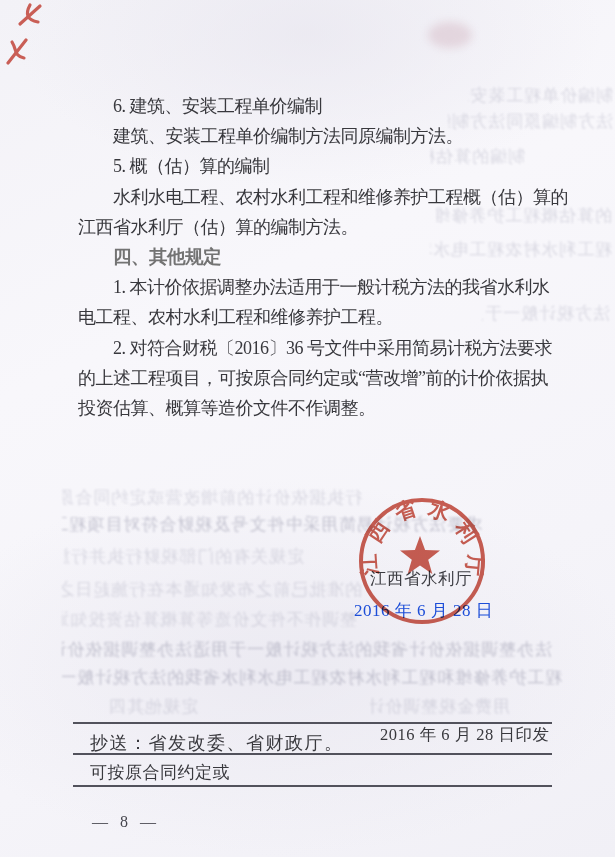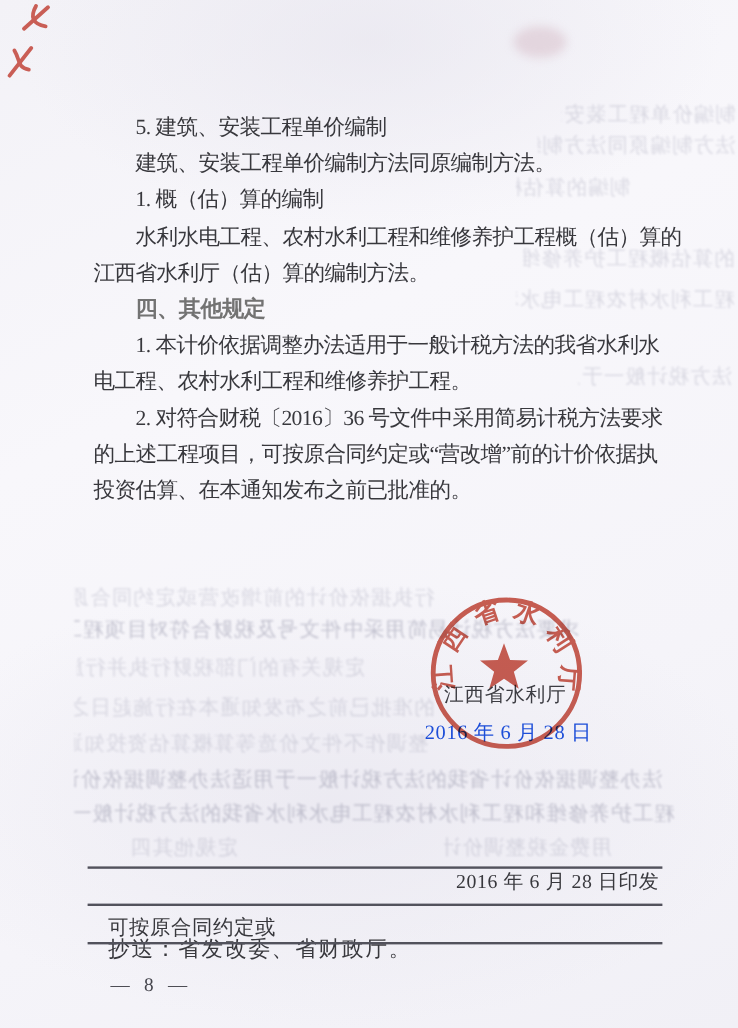--- a/index.html
+++ b/index.html
@@ -23,21 +23,21 @@
   .bleed{position:absolute;transform:scaleX(-1);filter:blur(1.1px);color:#9c9cb0;opacity:.32;
     font-size:17px;letter-spacing:1px;white-space:nowrap;overflow:hidden;height:20px;line-height:20px;pointer-events:none;}
   .bleed.dark{opacity:.48;color:#8f8fa4;}
   
   .sig-dept{position:absolute;left:370px;top:568px;font-size:16.5px;letter-spacing:0.5px;color:#3c3c42;}
   .sig-date{position:absolute;left:354px;top:599px;font-size:17px;letter-spacing:0.5px;color:#1d4ed8;}
   .seal{position:absolute;left:357px;top:496px;width:130px;height:130px;mix-blend-mode:multiply;opacity:.88;}
   .seal text{font-family:"Liberation Sans","DejaVu Sans",sans-serif;font-weight:700;}
   
   .rule{position:absolute;left:73px;width:479px;height:2px;background:#52525c;}
-  .footer-copy{position:absolute;left:90px;top:731px;font-size:18px;letter-spacing:1.5px;margin-top:48px;}
+  .footer-copy{position:absolute;left:90px;top:731px;font-size:18px;letter-spacing:1.5px;}
   .footer-office{position:absolute;left:90px;top:761px;font-size:17px;letter-spacing:0.5px;}
   .footer-print{position:absolute;left:380px;top:724px;width:172px;font-size:16.5px;letter-spacing:0.5px;}
   .page-num{position:absolute;left:92px;top:813px;font-size:16px;letter-spacing:4px;color:#45454d;}
   
   .smudge{position:absolute;left:428px;top:22px;width:44px;height:26px;border-radius:50%;
     background:rgba(208,176,188,.4);filter:blur(4px);pointer-events:none;}
   .pen-marks{position:absolute;left:0;top:0;}
 </style>
 </head>
 <body>
@@ -66,31 +66,31 @@
 <svg class="pen-marks" width="60" height="80" viewBox="0 0 60 80">
   <g stroke="#bf3a2e" stroke-width="3.2" stroke-linecap="round" fill="none" opacity="0.8">
     <path d="M40 6 L20 24"></path>
     <path d="M30 5 C25 14 27 20 38 22"></path>
     <path d="M26 40 L8 63"></path>
     <path d="M12 42 C17 50 14 56 24 58"></path>
   </g>
 </svg>
 
 <div class="doc-body" id="doc-body">
-    <div class="line indent">5. 建筑、安装工程单价编制</div>
+    <div class="line indent">6. 建筑、安装工程单价编制</div>
     <div class="line indent">建筑、安装工程单价编制方法同原编制方法。</div>
-    <div class="line indent">1. 概（估）算的编制</div>
+    <div class="line indent">5. 概（估）算的编制</div>
     <div class="line indent">水利水电工程、农村水利工程和维修养护工程概（估）算的</div>
     <div class="line">江西省水利厅（估）算的编制方法。</div>
     <div class="line indent heading">四、其他规定</div>
     <div class="line indent">1. 本计价依据调整办法适用于一般计税方法的我省水利水</div>
     <div class="line">电工程、农村水利工程和维修养护工程。</div>
     <div class="line indent">2. 对符合财税〔2016〕36 号文件中采用简易计税方法要求</div>
     <div class="line">的上述工程项目，可按原合同约定或“营改增”前的计价依据执</div>
-    <div class="line">投资估算、在本通知发布之前已批准的。</div>
+    <div class="line">投资估算、概算等造价文件不作调整。</div>
   </div>
 
 <div class="sig-dept">江西省水利厅</div>
 <div class="sig-date">2016 年 6 月 28 日</div>
 
 <svg class="seal" viewBox="0 0 130 130">
   <circle cx="65" cy="65" r="61" fill="none" stroke="var(--seal-color)" stroke-width="4"></circle>
   <polygon fill="var(--seal-color)" points="63,40 57.9,54 43,54.5 54.8,63.7 50.7,78 63,69.6 75.3,78 71.2,63.7 83,54.5 68.1,54"></polygon>
   <defs>
     <path id="seal-arc" d="M 21 78.4 A 46 46 0 1 1 109 78.4" fill="none"></path>

